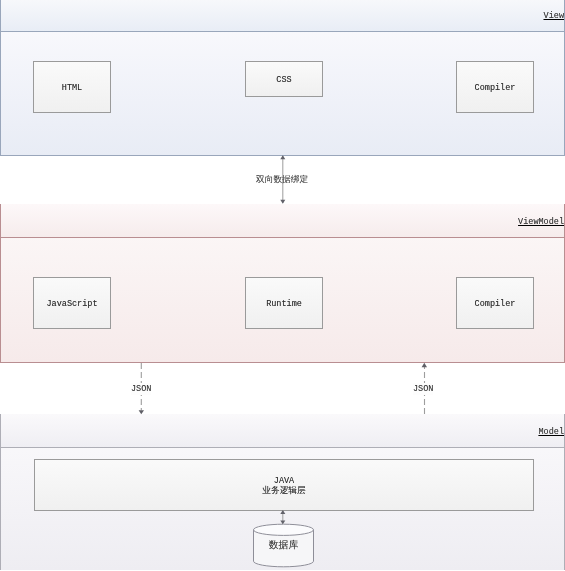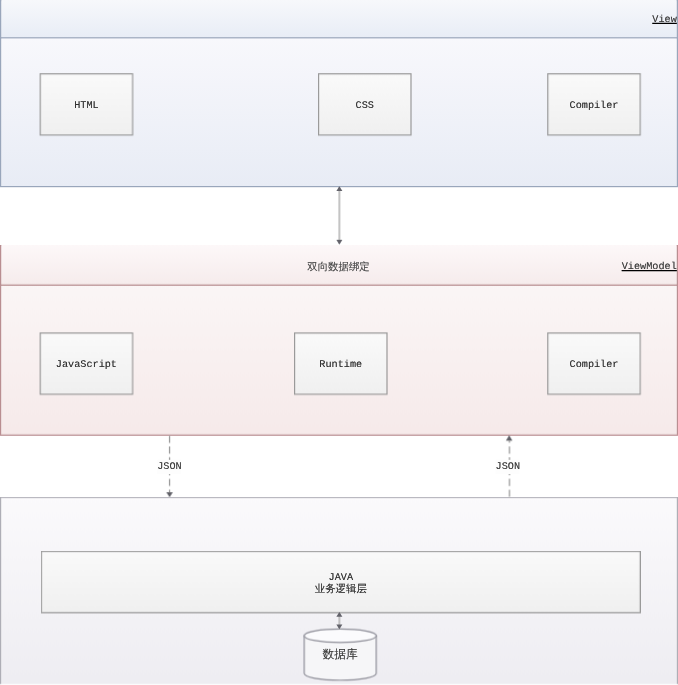--- a/index.html
+++ b/index.html
@@ -50,21 +50,21 @@
 <div class="canvas">
 
   <div class="layer" id="view-layer"></div>
   <div class="layer-head" id="view-head">
     <span class="layer-title">View</span>
   </div>
 
   <div class="node" style="left:33px;top:61px;width:78px;height:52px;">
     <span>HTML</span>
   </div>
-  <div class="node" style="left:245px;top:61px;width:78px;height:52px;margin-left:20px;">
+  <div class="node" style="left:245px;top:61px;width:78px;height:36px;">
     <span>CSS</span>
   </div>
   <div class="node" style="left:456px;top:61px;width:78px;height:52px;">
     <span>Compiler</span>
   </div>
 
   <div class="layer" id="vm-layer"></div>
   <div class="layer-head" id="vm-head">
     <span class="layer-title">ViewModel</span>
   </div>
@@ -73,20 +73,23 @@
     <span>JavaScript</span>
   </div>
   <div class="node" style="left:245px;top:277px;width:78px;height:52px;">
     <span>Runtime</span>
   </div>
   <div class="node" style="left:456px;top:277px;width:78px;height:52px;">
     <span>Compiler</span>
   </div>
 
   <div class="layer" id="model-layer"></div>
+  <div class="layer-head" id="model-head">
+    <span class="layer-title">Model</span>
+  </div>
 
   <div class="node" style="left:34px;top:459px;width:500px;height:52px;flex-direction:column;line-height:9.5px;">
     <span>JAVA</span>
     <span class="cjk">业务逻辑层</span>
   </div>
 
   <svg class="abs" style="left:252px;top:523px;" width="64" height="46" viewBox="0 0 64 46">
     <path d="M1.5,6.8 L1.5,38.2 A30,5.6 0 0 0 61.5,38.2 L61.5,6.8 Z" fill="#f6f6f8" stroke="#8e8e98" stroke-width="1"></path>
     <ellipse cx="31.5" cy="6.8" rx="30" ry="5.6" fill="#fbfbfd" stroke="#8e8e98" stroke-width="1"></ellipse>
   </svg>
@@ -110,17 +113,17 @@
       <path d="M424.3,362.7 L421.6,367.2 L427,367.2 Z" fill="#5f5f66"></path>
     </g>
 
     <g>
       <line x1="282.8" y1="511" x2="282.8" y2="523.5" stroke="#a5a5a5" stroke-width="1.1"></line>
       <path d="M282.8,510 L280.3,513.9 L285.3,513.9 Z" fill="#62626a"></path>
       <path d="M282.8,524.3 L280.3,520.4 L285.3,520.4 Z" fill="#62626a"></path>
     </g>
   </svg>
 
-  <div class="lbl cjk" style="left:256px;top:174px;margin-top:43px;">双向数据绑定</div>
+  <div class="lbl cjk" style="left:256px;top:174px;">双向数据绑定</div>
   <div class="lbl conn-lbl" style="left:131px;top:383px;">JSON</div>
   <div class="lbl conn-lbl" style="left:413px;top:383px;">JSON</div>
 
 </div>
 
 </body></html>

